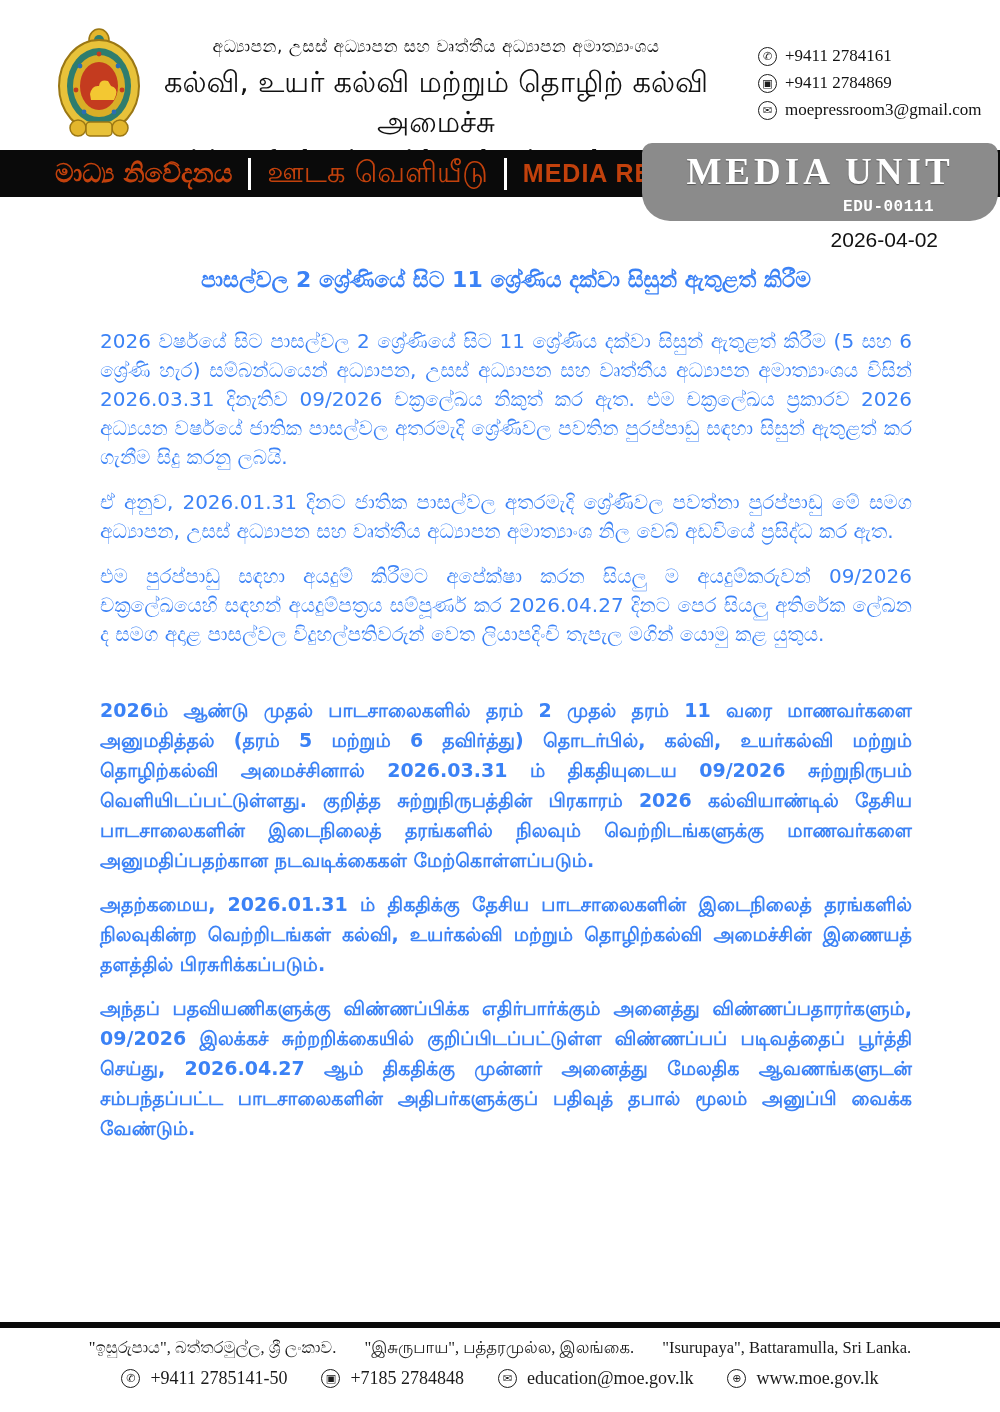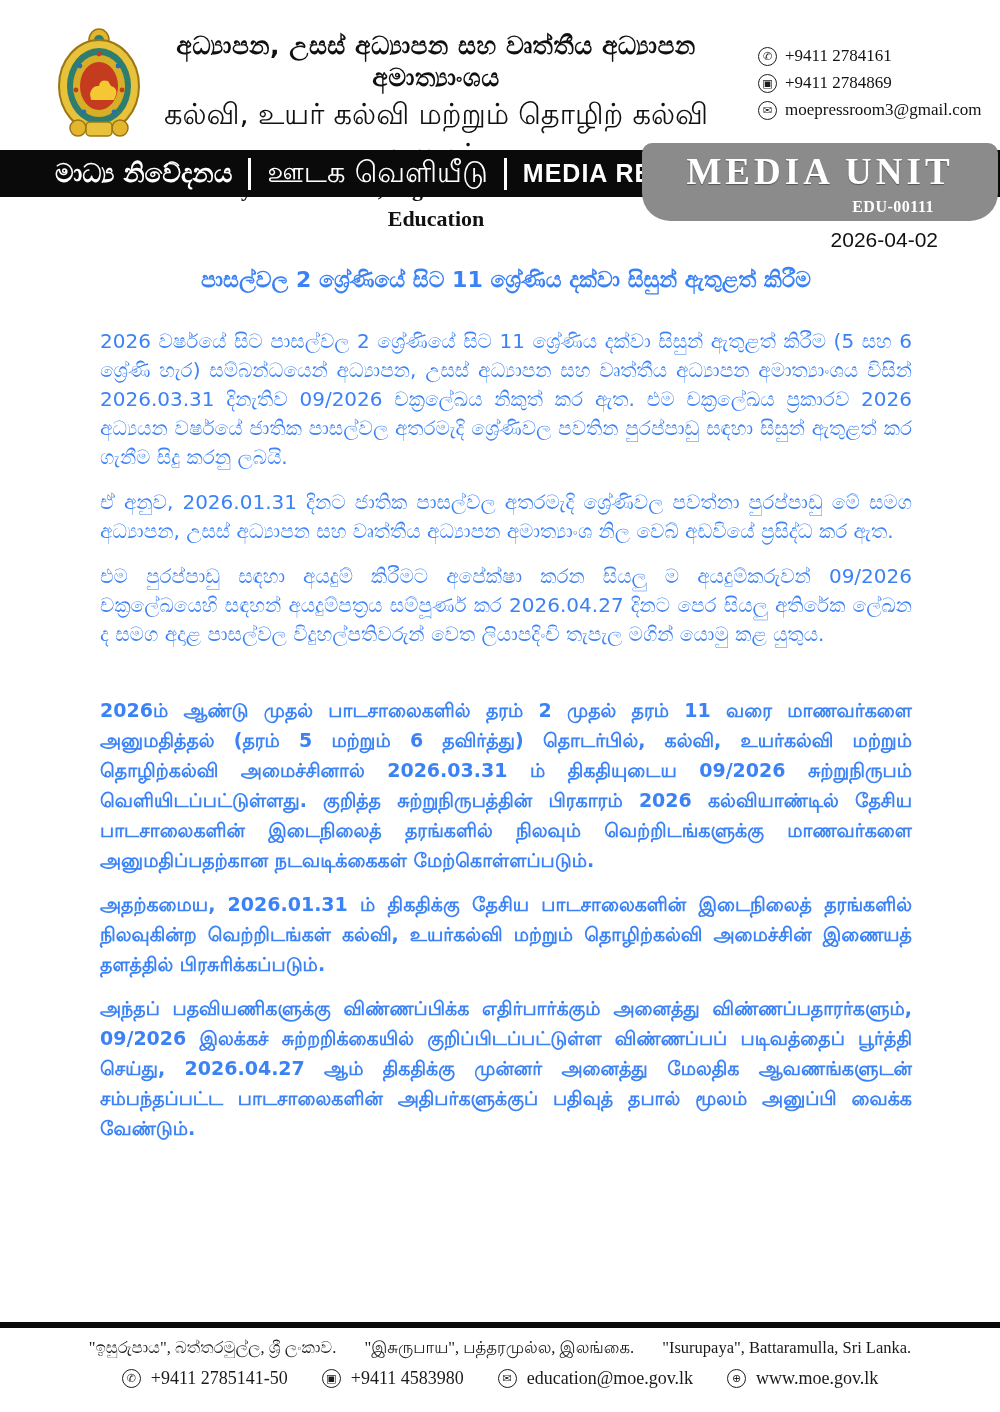--- a/index.html
+++ b/index.html
@@ -6,55 +6,55 @@
   html,body { background:#e9e9e9; }
   .page {
     position:relative; width:1000px; height:1412px; margin:0 auto;
     background:#ffffff; overflow:hidden; color:#111;
     font-family:"DejaVu Sans", sans-serif;
   }
 
   
   .logo { position:absolute; left:52px; top:24px; width:94px; height:118px; }
   .ministry { position:absolute; left:150px; top:30px; width:572px; text-align:center; }
-  .ministry .si { font-size:25px; font-weight:bold; line-height:32px; letter-spacing:.5px; }
+  .ministry .si { font-size:17px; font-weight:normal; line-height:32px; letter-spacing:.5px; }
   .ministry .ta { font-size:29px; line-height:40px; }
   .ministry .en { font-family:"Liberation Serif", serif; font-size:22px; font-weight:bold; line-height:30px; }
   .contact { position:absolute; left:758px; top:46px; width:232px; font-family:"Liberation Serif", serif; font-size:17px; }
   .contact .row { display:flex; align-items:center; gap:8px; margin-bottom:7px; white-space:nowrap; }
 
   .cicon {
     display:inline-flex; width:19px; height:19px; flex:0 0 19px;
     border:1.4px solid #1c1c1c; border-radius:50%;
     align-items:center; justify-content:center;
     font-size:11px; line-height:1; color:#1c1c1c;
     font-family:"DejaVu Sans", sans-serif;
   }
 
   
   .banner { position:absolute; left:0; top:150px; width:1000px; height:47px; background:#0a0a0a;
-    display:flex; align-items:center; padding-left:55px; color:#ffffff; gap:16px; z-index:1; }
+    display:flex; align-items:center; padding-left:55px; color:#c2410c; gap:16px; z-index:1; }
   .banner .seg-si { font-size:26px; font-weight:bold; }
   .banner .seg-ta { font-size:29px; }
   .banner .seg-en { font-size:25px; font-weight:bold; font-family:"Liberation Sans", sans-serif; letter-spacing:1px; }
   .banner .vbar { width:3px; height:32px; background:#fff; }
 
   .unit-badge {
     position:absolute; left:642px; top:143px; width:356px; height:78px;
     background:#8b8b8b; border-radius:10px 10px 28px 28px; z-index:2;
   }
   .unit-badge .unit-title {
     margin-top:7px; text-align:center; color:#fff;
     font-family:"Liberation Serif", serif; font-weight:bold;
     font-size:37px; letter-spacing:4px; text-shadow:0 1px 1px #555;
   }
   .unit-badge .unit-code {
     position:absolute; right:64px; bottom:5px; color:#fff;
     font-size:16px; font-weight:bold; letter-spacing:.5px;
-    font-family:Liberation Serif, serif;
+    font-family:Liberation Mono, monospace;
   }
   .release-date { position:absolute; right:62px; top:228px; font-size:21px; color:#111;
     font-family:"Liberation Sans", sans-serif; }
 
   
   .doc-body { position:absolute; left:100px; top:262px; width:812px; color:#3b82f6; }
   .title { text-align:center; font-weight:bold; font-size:22px; line-height:35px; }
   .para { text-align:justify; font-size:20px; line-height:29px; }
   .si-p1 { margin-top:30px; }
   .si-p2, .si-p3 { margin-top:16px; }
@@ -157,21 +157,21 @@
     <span>"ඉසුරුපාය", බත්තරමුල්ල, ශ්‍රී ලංකාව.</span>
     <span>"இசுருபாய", பத்தரமுல்ல, இலங்கை.</span>
     <span>"Isurupaya", Battaramulla, Sri Lanka.</span>
   </div>
 
   <div class="footer-line2">
     <span class="cicon">✆</span>
     <span>+9411 2785141-50</span>
     <span class="gap"></span>
     <span class="cicon">▣</span>
-    <span>+9411 4583980</span>
+    <span>+7185 2784848</span>
     <span class="gap"></span>
     <span class="cicon">✉</span>
     <span>education@moe.gov.lk</span>
     <span class="gap"></span>
     <span class="cicon">⊕</span>
     <span>www.moe.gov.lk</span>
   </div>
 
 </div>
 

